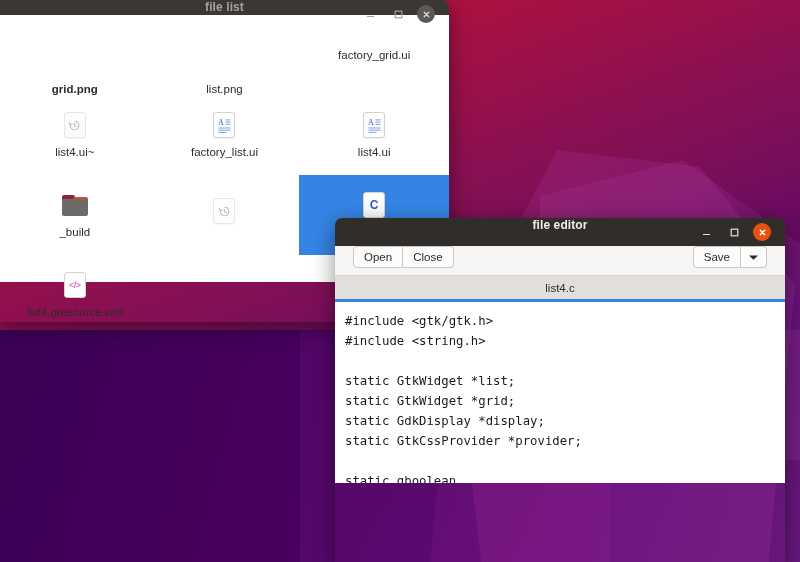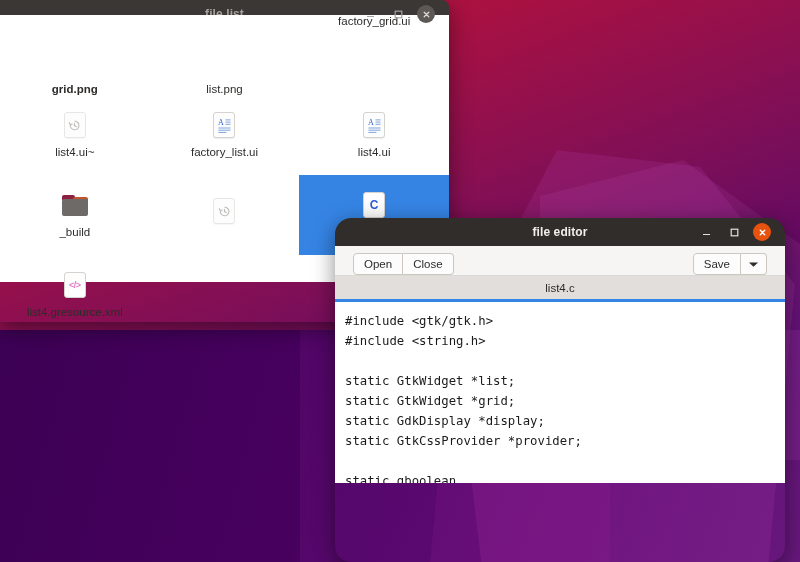--- a/index.html
+++ b/index.html
@@ -52,21 +52,20 @@
   
   .window {
     position: absolute;
     border-radius: 7px 7px 0 0;
     overflow: hidden;
     box-shadow: 0 6px 22px rgba(0,0,0,0.45);
   }
   .titlebar {
     height: 28px;
     display: flex;
-    align-items: center;
     padding: 0 14px;
     position: relative;
     text-decoration: underline;
   }
   .titlebar .title {
     position: absolute;
     left: 0; right: 0;
     text-align: center;
     font-size: 12px;
     font-weight: bold;
@@ -198,28 +197,28 @@
   .ic-folder .fld-body {
     position: absolute; left: 0; top: 4px;
     width: 26px; height: 17px;
     background: #6e6a67;
     border-radius: 2px;
   }
 
   
   #win-editor {
     left: 335px; top: 218px;
-    width: 450px; height: 344px; border-radius: 16px;
+    width: 450px; height: 344px;
   }
   #editor-toolbar {
     height: 30px;
     background: #f6f5f4;
     border-bottom: 1px solid #dcd8d4;
     display: flex;
-    align-items: flex-end;
+    align-items: flex-start;
     padding: 0 18px;
     gap: 0;
   }
   .tb-group { display: flex; }
   .tbar-btn {
     height: 22px;
     min-width: 48px;
     padding: 0 10px;
     background: #fcfcfc;
     border: 1px solid #cdc7c2;
@@ -317,21 +316,21 @@
     </div>
 
     <div id="filegrid">
 
       <div class="file-cell" style="justify-content:flex-end;font-weight:bold;">
         <div class="file-label">grid.png</div>
       </div>
       <div class="file-cell" style="justify-content:flex-end;">
         <div class="file-label">list.png</div>
       </div>
-      <div class="file-cell" style="justify-content:flex-start;">
+      <div class="file-cell" style="justify-content:center;">
         <div class="file-label">factory_grid.ui</div>
       </div>
 
       <div class="file-cell">
         <div class="file-icon">
           <div class="ic-backup">
             <svg width="13" height="13" viewBox="0 0 13 13">
               <path d="M6.5 2.2 A4.3 4.3 0 1 1 2.4 5.6" stroke="#8a8682" stroke-width="1.1" fill="none"></path>
               <path d="M1 3.2 L2.6 5.9 L4.6 4.7" stroke="#8a8682" stroke-width="1.1" fill="none" stroke-linejoin="round"></path>
               <path d="M6.5 4.2 L6.5 6.6 L8.3 7.6" stroke="#8a8682" stroke-width="1.1" fill="none" stroke-linecap="round"></path>

